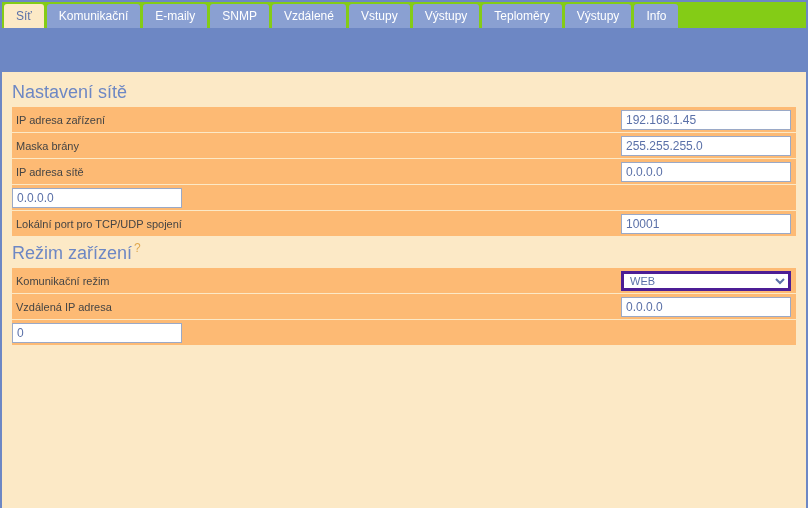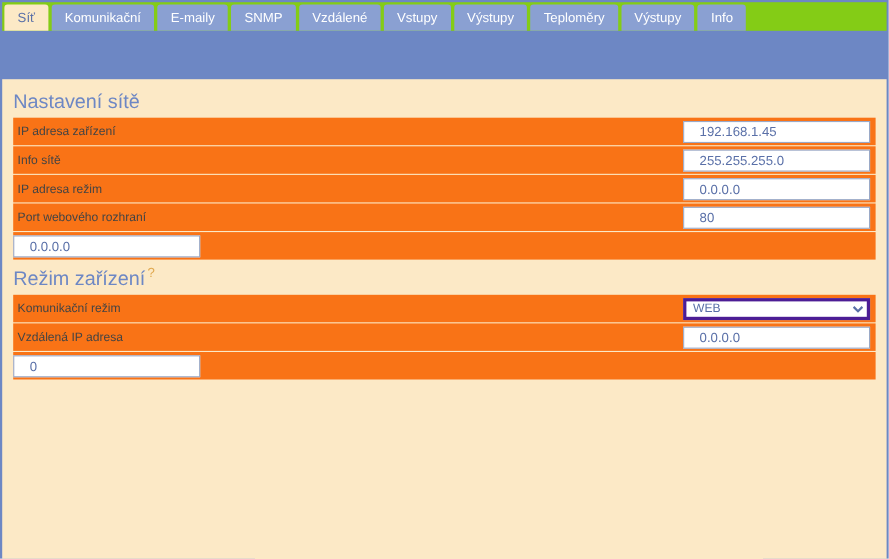--- a/index.html
+++ b/index.html
@@ -54,40 +54,40 @@
     color: #e0a84f;
     font-size: 12px;
     vertical-align: super;
     margin-left: 2px;
   }
   .row {
     display: flex;
     align-items: center;
     height: 25px;
     margin-bottom: 1px;
-    background: #f97316;
+    background: #fdba74;
   }
   .row .label {
     flex: 1;
     color: #444;
     font-size: 11px;
     padding-left: 4px;
   }
   .row .control {
     width: 175px;
     padding-right: 2px;
   }
   .row input[type="text"] {
     width: 170px;
     height: 20px;
     border: 1px solid #9aa9c7;
     background: #fff;
     color: #5a70a8;
     font-size: 12px;
-    padding: 1px 14px;
+    padding: 1px 4px;
     font-family: Verdana, Arial, sans-serif;
   }
   .row select {
     width: 170px;
     height: 20px;
     border: 3px solid #4c1d95;
     background: #fff;
     color: #5a70a8;
     font-size: 11px;
     padding: 0 2px;
@@ -132,33 +132,33 @@
 
     <div class="section-header">
       <span>Nastavení sítě</span>
     </div>
     <div id="rows-network">
         <div class="row">
           <div class="label">IP adresa zařízení</div>
           <div class="control"><input type="text" value="192.168.1.45" style=""></div>
         </div>
         <div class="row">
-          <div class="label">Info sítě</div>
+          <div class="label">Maska brány</div>
           <div class="control"><input type="text" value="255.255.255.0" style=""></div>
         </div>
         <div class="row">
-          <div class="label">IP adresa režim</div>
+          <div class="label">IP adresa sítě</div>
           <div class="control"><input type="text" value="0.0.0.0" style=""></div>
         </div>
         <div class="row">
-          <div class="label">Port webového rozhraní</div>
-          <div class="control"><input type="text" value="80" style=""></div>
+          <div class="control"><input type="text" value="0.0.0.0" style=""></div>
         </div>
         <div class="row">
-          <div class="control"><input type="text" value="0.0.0.0" style=""></div>
+          <div class="label">Lokální port pro TCP/UDP spojení</div>
+          <div class="control"><input type="text" value="10001" style=""></div>
         </div>
       </div>
 
     <div class="section-header">
       <span>Režim zařízení</span><span class="qmark">?</span>
     </div>
     <div id="rows-mode">
         <div class="row">
           <div class="label">Komunikační režim</div>
           <div class="control"><select><option>WEB</option></select></div>

